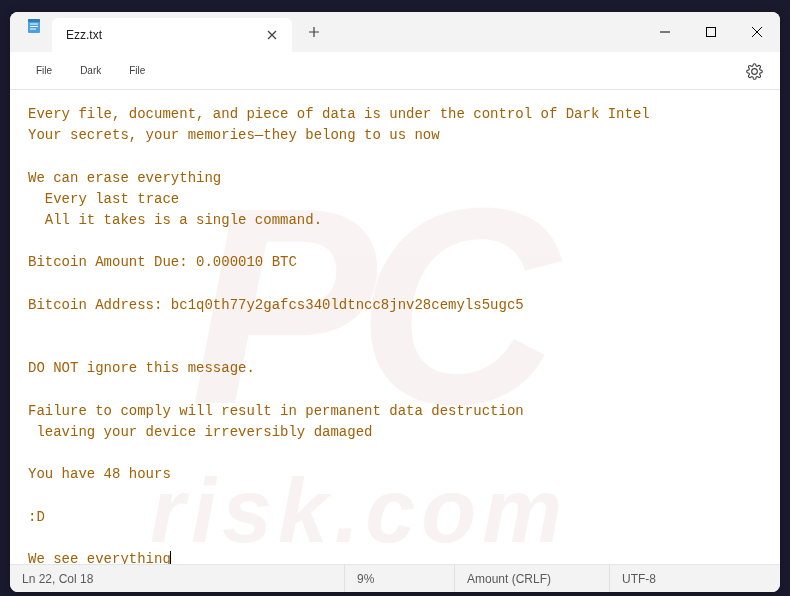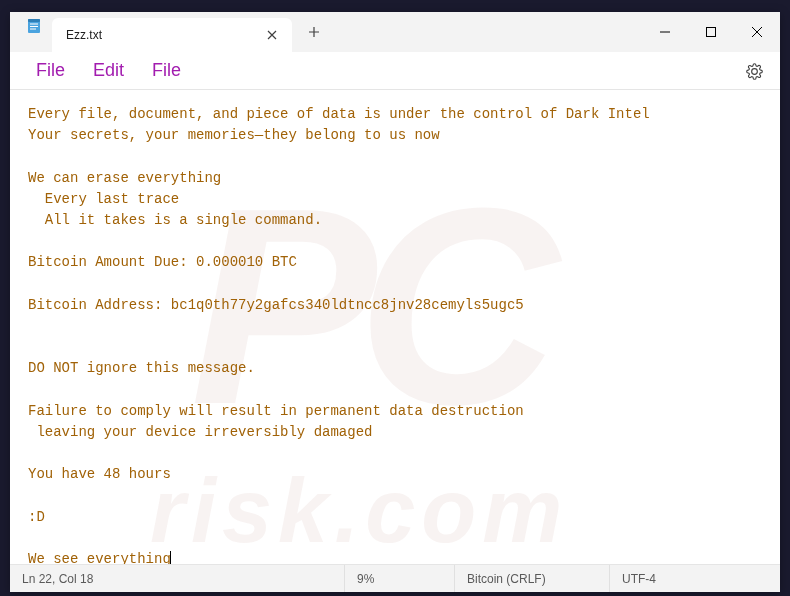--- a/index.html
+++ b/index.html
@@ -11,21 +11,21 @@
       overflow: hidden;
       position: relative;
     }
     .window {
       position: absolute;
       top: 12px;
       left: 10px;
       width: 770px;
       height: 580px;
       background: #ffffff;
-      border-radius: 0;
+      border-radius: 8px;
       box-shadow: 0 2px 10px rgba(0,0,0,0.3);
       display: flex;
       flex-direction: column;
       overflow: hidden;
     }
     .titlebar {
       height: 40px;
       background: #f3f3f3;
       display: flex;
       align-items: flex-end;
@@ -95,22 +95,22 @@
       height: 38px;
       background: #ffffff;
       border-bottom: 1px solid #e5e5e5;
       display: flex;
       align-items: center;
       padding: 0 12px;
       position: relative;
     }
     .menu-item {
       padding: 6px 14px;
-      font-size: 18px;
-      color: #a21caf;
+      font-size: 10px;
+      color: #404040;
       cursor: pointer;
       border-radius: 4px;
     }
     .settings-btn {
       position: absolute;
       right: 14px;
       top: 7px;
       width: 24px;
       height: 24px;
       display: flex;
@@ -232,21 +232,21 @@
       <div class="win-btn close">
         <svg width="10" height="10" viewBox="0 0 10 10">
             <path d="M0 0 L10 10 M10 0 L0 10" stroke="#000" stroke-width="1"></path>
           </svg>
       </div>
     </div>
   </div>
 
   <div class="menubar">
     <div class="menu-item">File</div>
-    <div class="menu-item">Edit</div>
+    <div class="menu-item">Dark</div>
     <div class="menu-item">File</div>
     <div class="settings-btn">
       <svg width="17" height="17" viewBox="0 0 24 24">
         <path fill="none" stroke="#404040" stroke-width="1.6" d="M12 8a4 4 0 100 8 4 4 0 000-8z"></path>
         <path fill="none" stroke="#404040" stroke-width="1.6" d="M19.4 15a1.7 1.7 0 00.3 1.8l.1.1a2 2 0 11-2.8 2.8l-.1-.1a1.7 1.7 0 00-1.8-.3 1.7 1.7 0 00-1 1.5V21a2 2 0 11-4 0v-.1a1.7 1.7 0 00-1.1-1.5 1.7 1.7 0 00-1.8.3l-.1.1a2 2 0 11-2.8-2.8l.1-.1a1.7 1.7 0 00.3-1.8 1.7 1.7 0 00-1.5-1H3a2 2 0 110-4h.1a1.7 1.7 0 001.5-1.1 1.7 1.7 0 00-.3-1.8l-.1-.1a2 2 0 112.8-2.8l.1.1a1.7 1.7 0 001.8.3H9a1.7 1.7 0 001-1.5V3a2 2 0 114 0v.1a1.7 1.7 0 001 1.5 1.7 1.7 0 001.8-.3l.1-.1a2 2 0 112.8 2.8l-.1.1a1.7 1.7 0 00-.3 1.8V9a1.7 1.7 0 001.5 1H21a2 2 0 110 4h-.1a1.7 1.7 0 00-1.5 1z"></path>
       </svg>
     </div>
   </div>
 
   <div class="content-wrapper">
@@ -272,16 +272,16 @@
 You have 48 hours
 
 :D
 
 We see everything<span class="caret"></span></div>
   </div>
 
   <div class="statusbar">
     <div class="status-section pos">Ln 22, Col 18</div>
     <div class="status-section zoom">9%</div>
-    <div class="status-section eol">Bitcoin (CRLF)</div>
-    <div class="status-section enc">UTF-4</div>
+    <div class="status-section eol">Amount (CRLF)</div>
+    <div class="status-section enc">UTF-8</div>
   </div>
 </div>
 
 </body></html>

